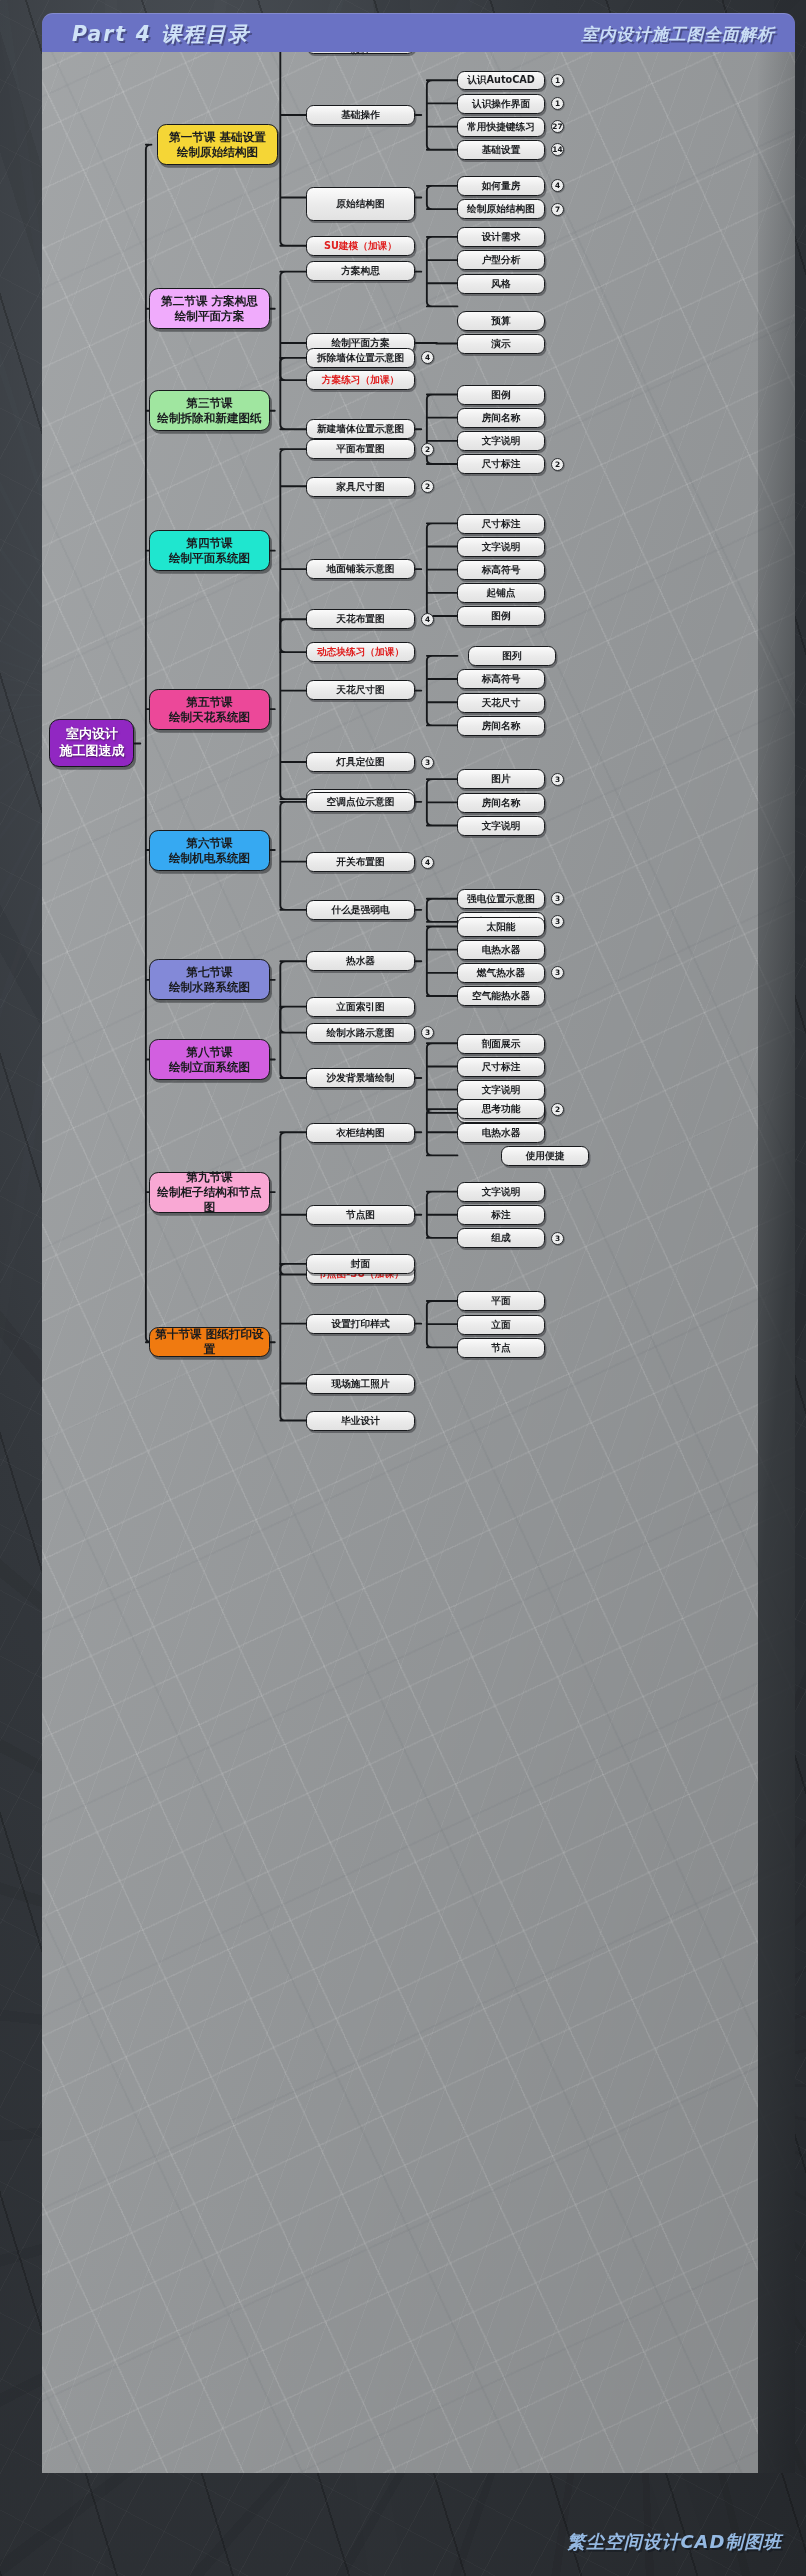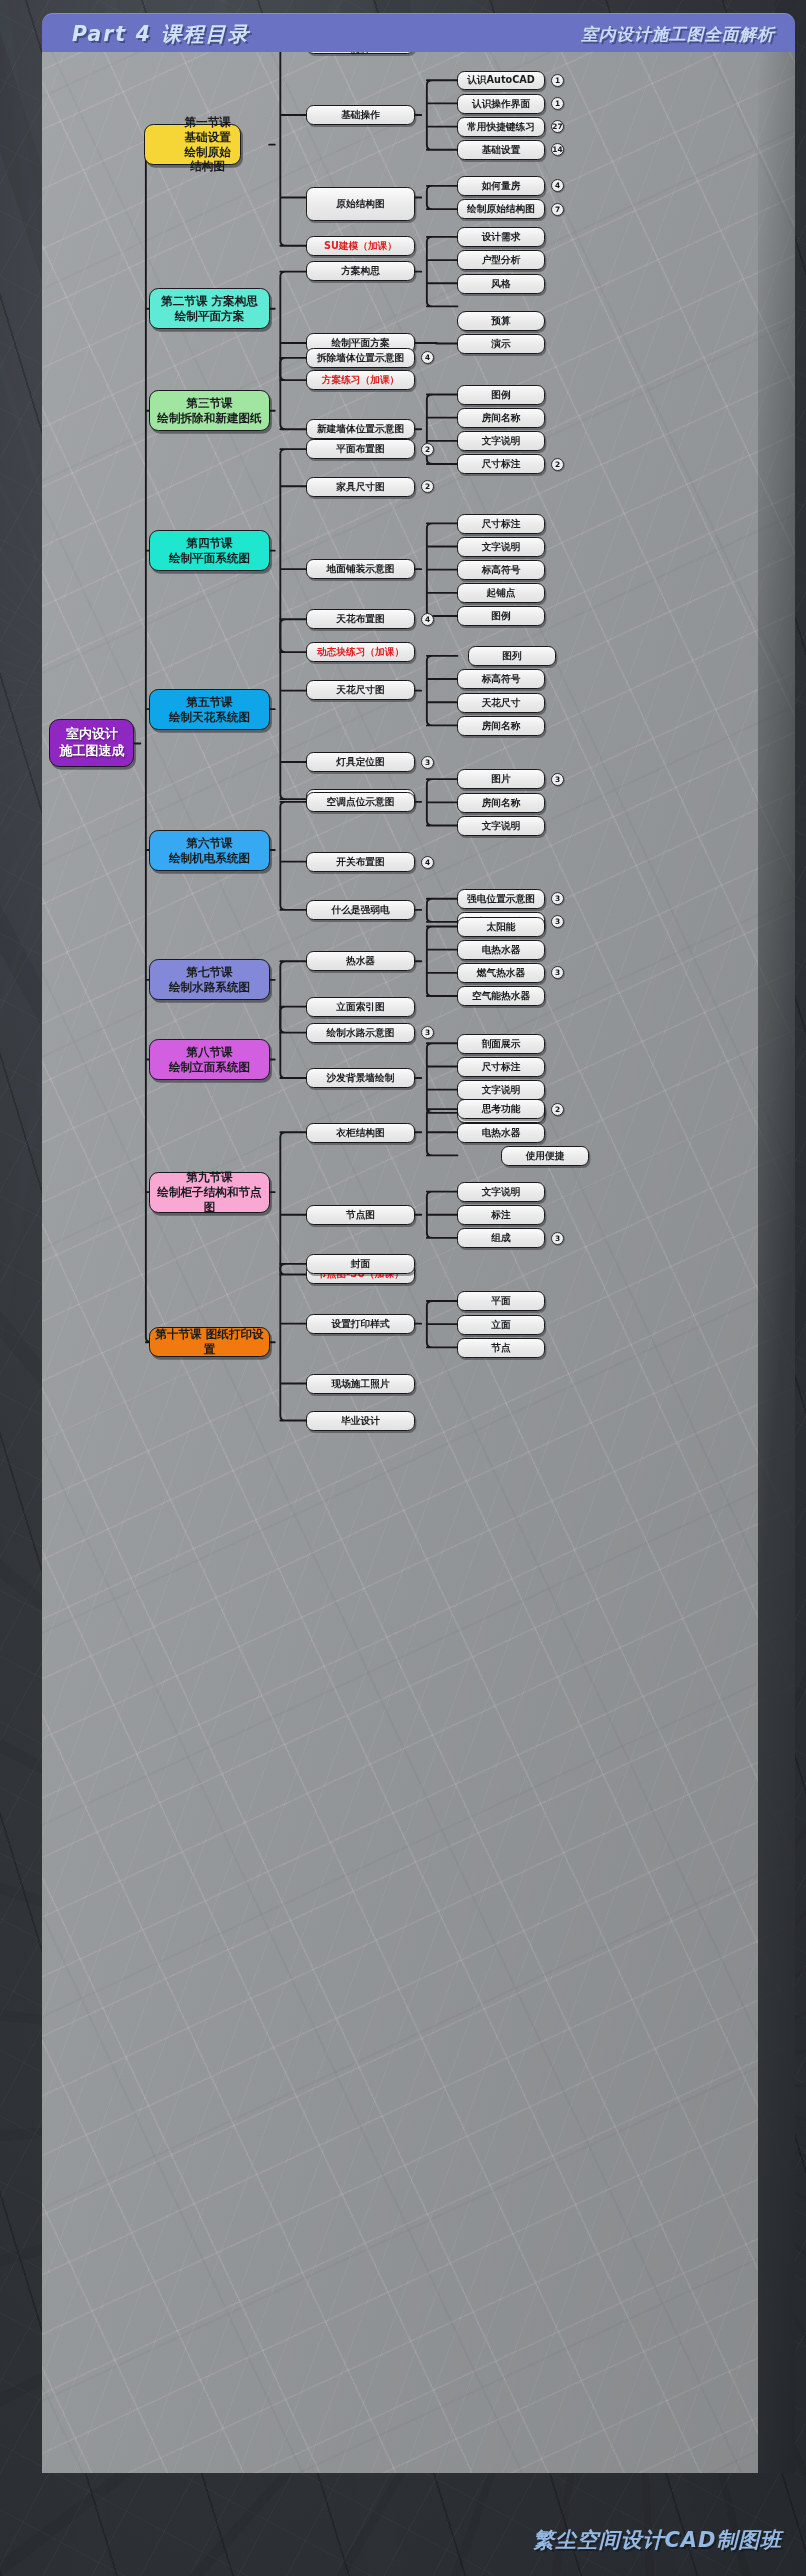--- a/index.html
+++ b/index.html
@@ -115,21 +115,21 @@
     border:1.2px solid #2b2d30;
     background:#eceded;
     color:#15171a; font-size:7.4px; font-weight:bold;
     display:flex; align-items:center; justify-content:center;
     box-shadow:0.9px 0.9px 0 rgba(20,22,25,.3);
   }
 
   
   .footer-text{
     position:absolute; right:24px; bottom:22px;
-    color:#95b9e2; font-size:21px; font-weight:bold; font-style:italic;
+    color:#95b9e2; font-size:18px; font-weight:bold; font-style:italic;
     letter-spacing:0.9px;
     text-shadow: 1.9px 1.9px 0 rgba(15,20,30,.55);
     z-index:10;
   }
 </style>
 </head>
 <body>
 
 <div id="page"></div>
 
@@ -225,31 +225,31 @@
       <div class="node l3" style="left: 415px; top: 65px; width: 88px; height: 19.5px;">常用快捷键练习</div>
       <div class="badge" style="left: 509px; top: 68px;">27</div>
       <div class="node l3" style="left: 415px; top: 88px; width: 88px; height: 19.5px;">基础设置</div>
       <div class="badge" style="left: 509px; top: 91px;">14</div>
       <div class="node l2" style="left: 264px; top: 135px; width: 109px; height: 34px;">原始结构图</div>
       <div class="node l3" style="left: 415px; top: 124px; width: 88px; height: 19.5px;">如何量房</div>
       <div class="badge" style="left: 509px; top: 127px;">4</div>
       <div class="node l3" style="left: 415px; top: 147px; width: 88px; height: 19.5px;">绘制原始结构图</div>
       <div class="badge" style="left: 509px; top: 151px;">7</div>
       <div class="node l2 red" style="left: 264px; top: 184px; width: 109px; height: 20.4px;">SU建模（加课）</div>
-      <div class="node l1" style="left: 102px; top: 72px; width: 97px; height: 41px; background: rgb(245, 214, 54); padding-left: 34px;">第一节课 基础设置
+      <div class="node l1" style="left: 115px; top: 72px; width: 121px; height: 41px; background: rgb(245, 214, 54);">第一节课 基础设置
 绘制原始结构图</div>
       <div class="node l2" style="left: 264px; top: 209px; width: 109px; height: 20.4px;">方案构思</div>
       <div class="node l3" style="left: 415px; top: 175px; width: 88px; height: 19.5px;">设计需求</div>
       <div class="node l3" style="left: 415px; top: 198px; width: 88px; height: 19.5px;">户型分析</div>
       <div class="node l3" style="left: 415px; top: 222px; width: 88px; height: 19.5px;">风格</div>
       <div class="node l3" style="left: 415px; top: 259px; width: 88px; height: 19.5px; border-radius: 9px;">预算</div>
       <div class="node l2" style="left: 264px; top: 281px; width: 109px; height: 20.4px;">绘制平面方案</div>
       <div class="node l3" style="left: 415px; top: 282px; width: 88px; height: 19.5px;">演示</div>
       <div class="node l2 red" style="left: 264px; top: 318px; width: 109px; height: 20.4px;">方案练习（加课）</div>
-      <div class="node l1" style="left: 107px; top: 236px; width: 121px; height: 41px; background: #5eead4;">第二节课 方案构思
+      <div class="node l1" style="left: 107px; top: 236px; width: 121px; height: 41px; background: #f0abfc;">第二节课 方案构思
 绘制平面方案</div>
       <div class="node l2" style="left: 264px; top: 296px; width: 109px; height: 20.4px;">拆除墙体位置示意图</div>
       <div class="badge" style="left: 379px; top: 299px;">4</div>
       <div class="node l2" style="left: 264px; top: 367px; width: 109px; height: 20.4px;">新建墙体位置示意图</div>
       <div class="node l3" style="left: 415px; top: 333px; width: 88px; height: 19.5px;">图例</div>
       <div class="node l3" style="left: 415px; top: 356px; width: 88px; height: 19.5px;">房间名称</div>
       <div class="node l3" style="left: 415px; top: 379px; width: 88px; height: 19.5px;">文字说明</div>
       <div class="node l3" style="left: 415px; top: 402px; width: 88px; height: 19.5px;">尺寸标注</div>
       <div class="badge" style="left: 509px; top: 406px;">2</div>
       <div class="node l1" style="left: 107px; top: 338px; width: 121px; height: 41px; background: rgb(160, 230, 160);">第三节课
@@ -270,21 +270,21 @@
       <div class="node l2" style="left: 264px; top: 557px; width: 109px; height: 20.4px;">天花布置图</div>
       <div class="badge" style="left: 379px; top: 561px;">4</div>
       <div class="node l2" style="left: 264px; top: 628px; width: 109px; height: 20.4px;">天花尺寸图</div>
       <div class="node l3" style="left: 426px; top: 594px; width: 88px; height: 19.5px;">图列</div>
       <div class="node l3" style="left: 415px; top: 617px; width: 88px; height: 19.5px;">标高符号</div>
       <div class="node l3" style="left: 415px; top: 641px; width: 88px; height: 19.5px;">天花尺寸</div>
       <div class="node l3" style="left: 415px; top: 664px; width: 88px; height: 19.5px;">房间名称</div>
       <div class="node l2" style="left: 264px; top: 700px; width: 109px; height: 20.4px;">灯具定位图</div>
       <div class="badge" style="left: 379px; top: 704px;">3</div>
       <div class="node l2 red" style="left: 264px; top: 737px; width: 109px; height: 20.4px;">天花练习（加课）</div>
-      <div class="node l1" style="left: 107px; top: 637px; width: 121px; height: 41px; background: #0ea5e9;">第五节课
+      <div class="node l1" style="left: 107px; top: 637px; width: 121px; height: 41px; background: #ec4899;">第五节课
 绘制天花系统图</div>
       <div class="node l2" style="left: 264px; top: 740px; width: 109px; height: 20.4px;">空调点位示意图</div>
       <div class="node l3" style="left: 415px; top: 717px; width: 88px; height: 19.5px;">图片</div>
       <div class="badge" style="left: 509px; top: 721px;">3</div>
       <div class="node l3" style="left: 415px; top: 741px; width: 88px; height: 19.5px;">房间名称</div>
       <div class="node l3" style="left: 415px; top: 764px; width: 88px; height: 19.5px;">文字说明</div>
       <div class="node l2" style="left: 264px; top: 800px; width: 109px; height: 20.4px;">开关布置图</div>
       <div class="badge" style="left: 379px; top: 804px;">4</div>
       <div class="node l2" style="left: 264px; top: 848px; width: 109px; height: 20.4px;">什么是强弱电</div>
       <div class="node l3" style="left: 415px; top: 837px; width: 88px; height: 19.5px;">强电位置示意图</div>

